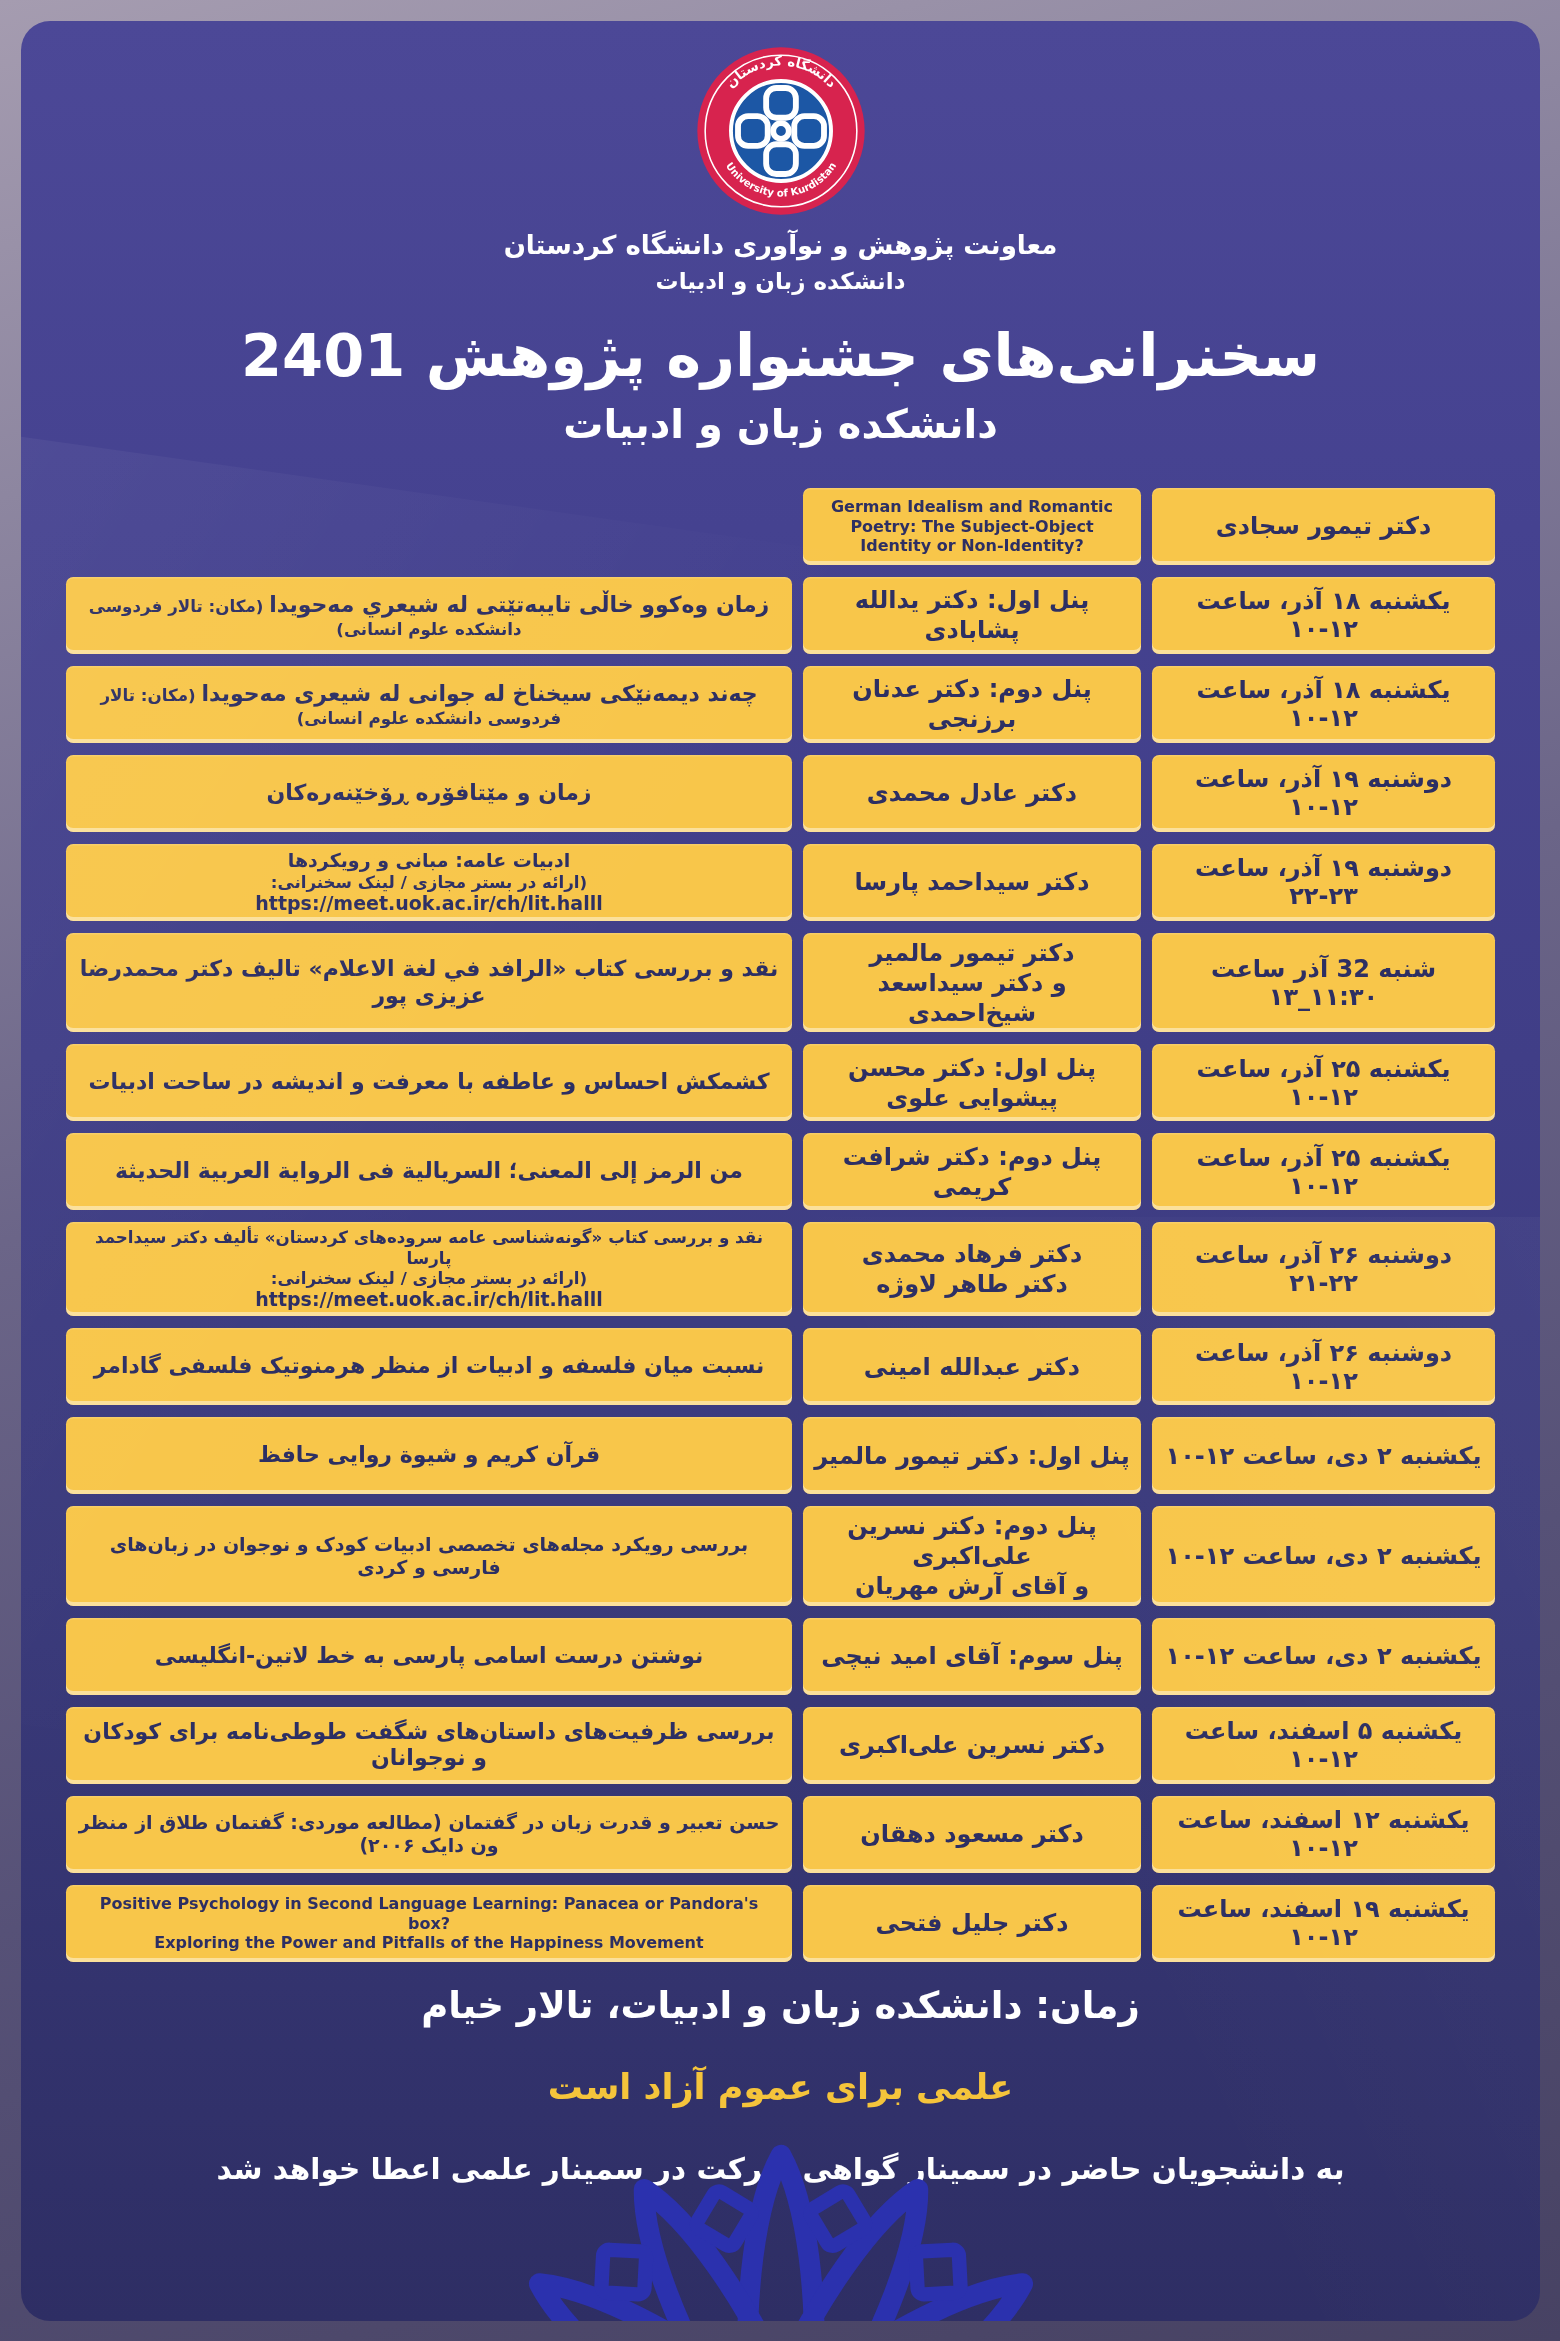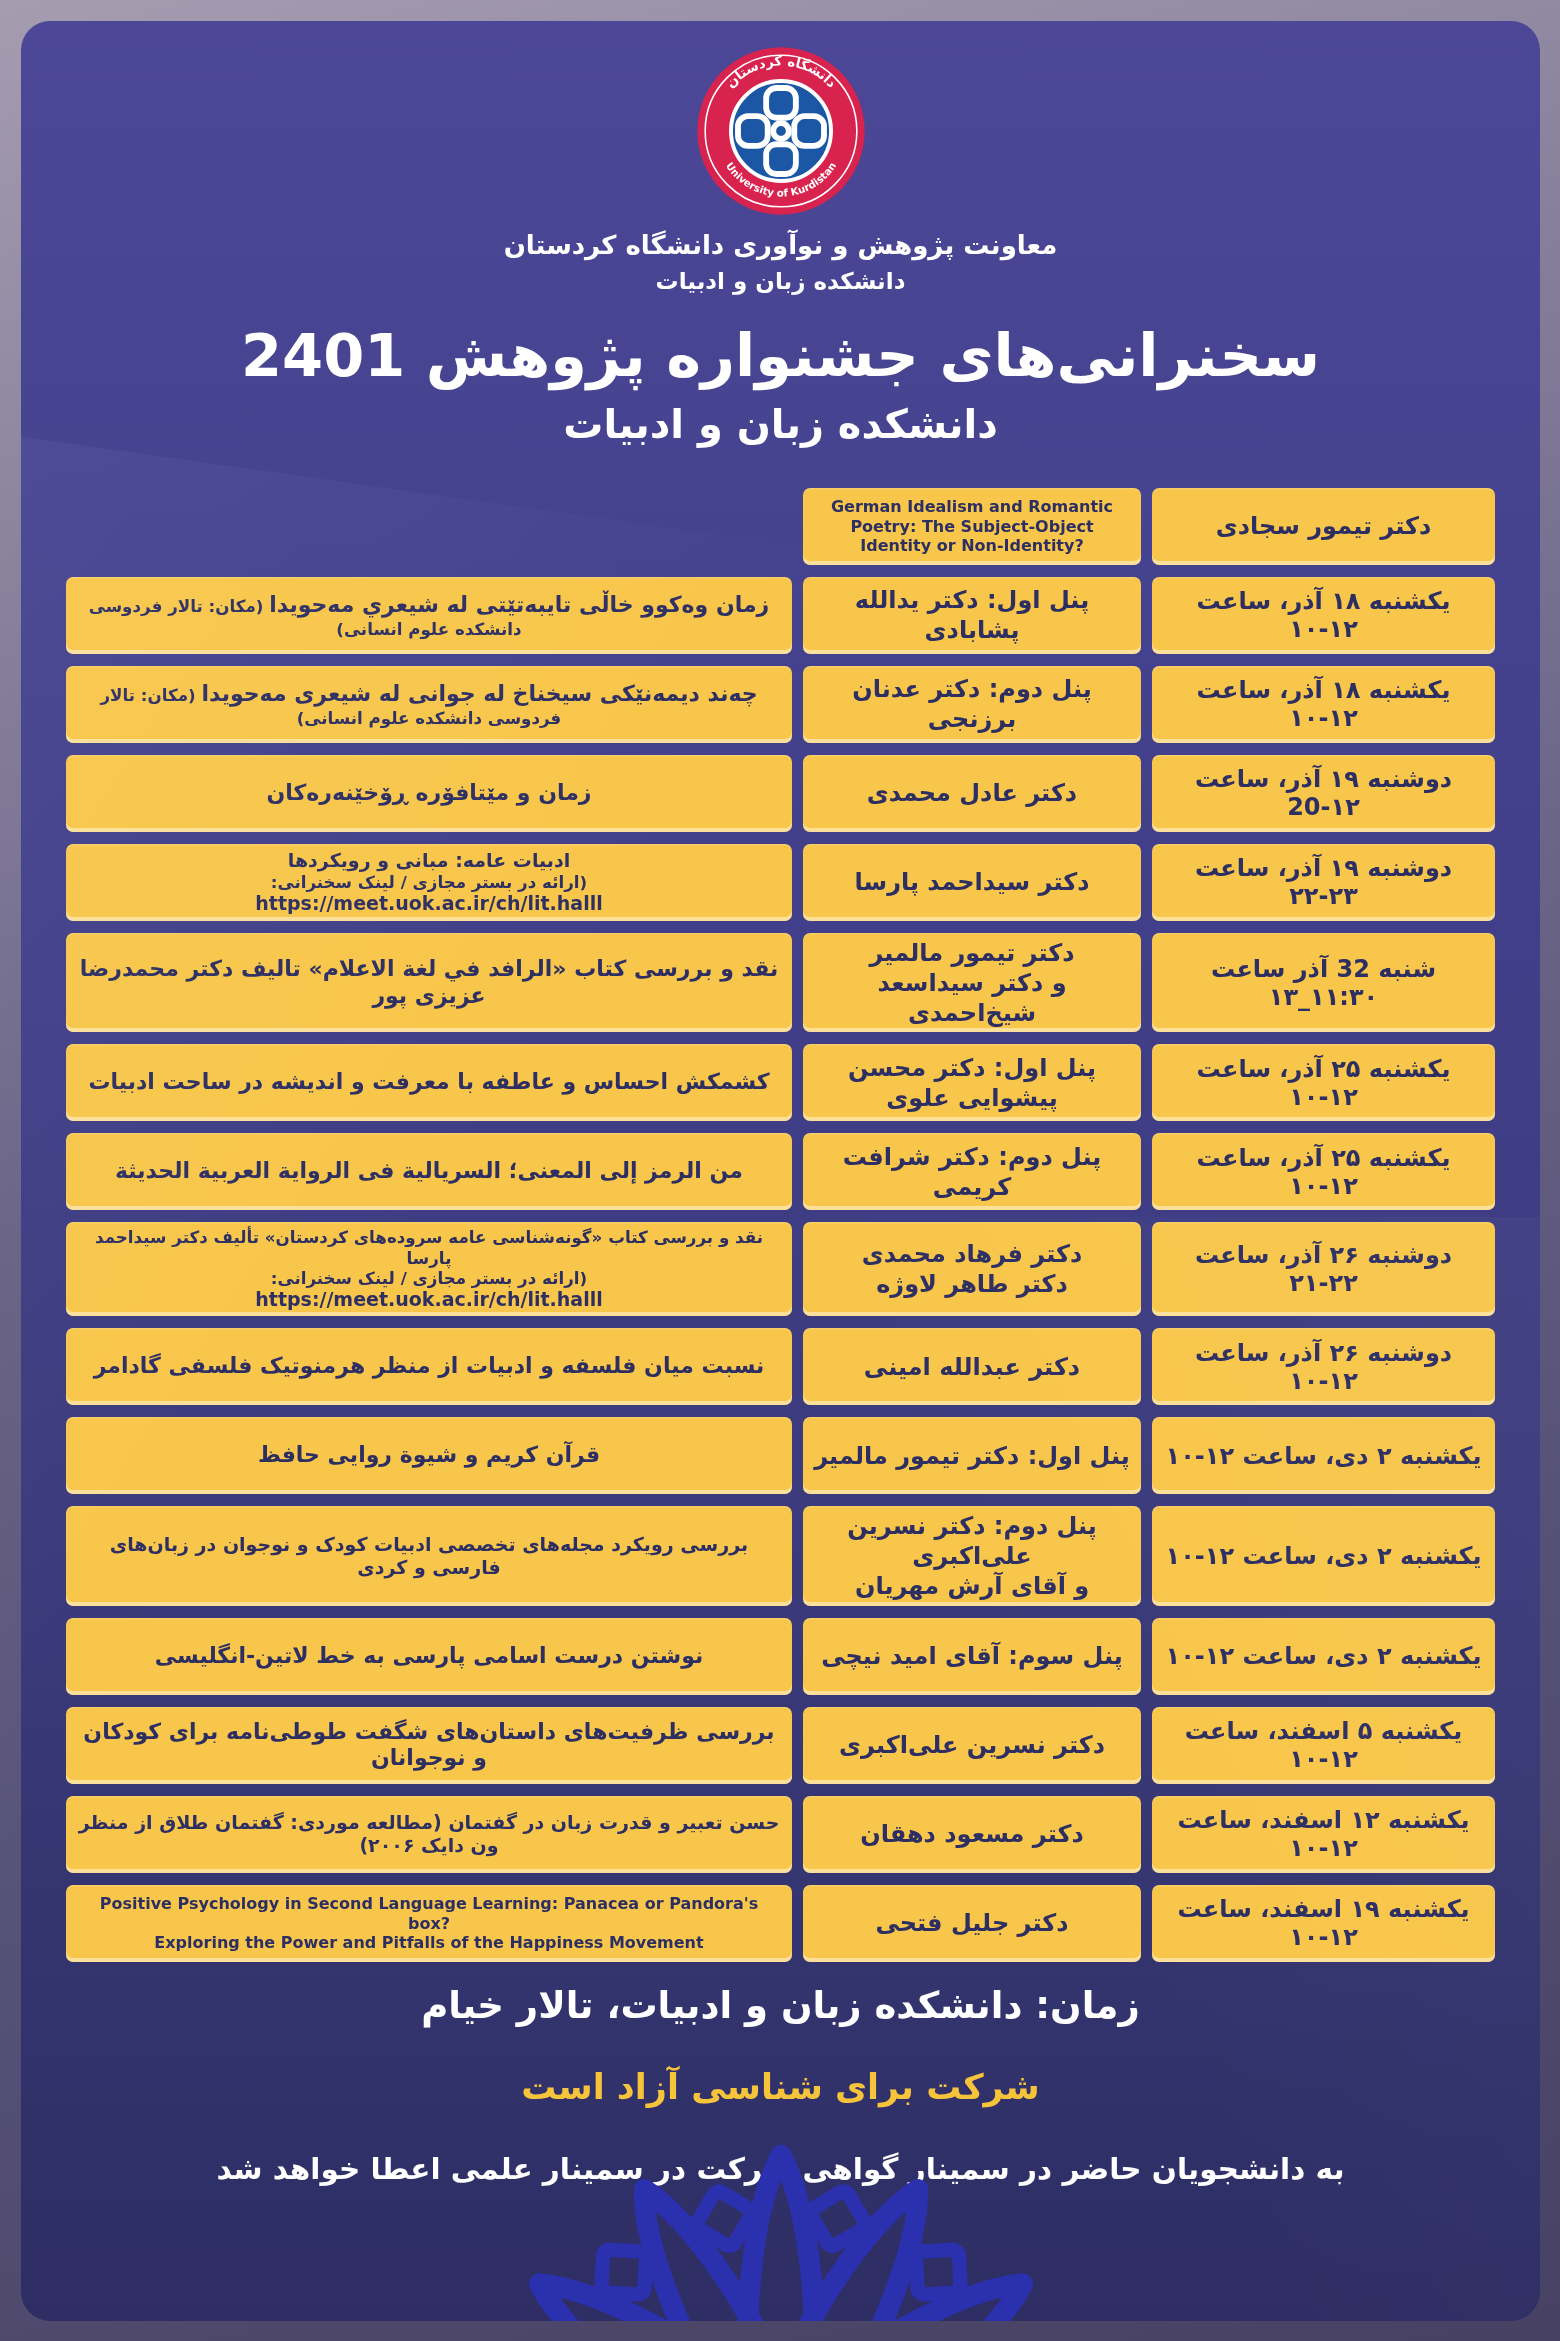--- a/index.html
+++ b/index.html
@@ -112,21 +112,21 @@
       <div class="cell c-date">یکشنبه ۱۸ آذر، ساعت ۱۲-۱۰</div>
       <div class="cell c-speaker">
           <div class="sline">پنل دوم: دکتر عدنان برزنجی</div>
         </div>
       <div class="cell c-topic">
           <div class="tline"><span class="seg-fa">چه‌ند دیمه‌نێکی سیخناخ له جوانی له شیعری مه‌حویدا</span><span class="seg-fa-small"> (مکان: تالار فردوسی دانشکده علوم انسانی)</span></div>
         </div>
     </div>
 
     <div class="row">
-      <div class="cell c-date">دوشنبه ۱۹ آذر، ساعت ۱۲-20</div>
+      <div class="cell c-date">دوشنبه ۱۹ آذر، ساعت ۱۲-۱۰</div>
       <div class="cell c-speaker">
           <div class="sline">دکتر عادل محمدی</div>
         </div>
       <div class="cell c-topic">
           <div class="tline"><span class="seg-fa">زمان و مێتافۆره ڕۆخێنه‌ره‌کان</span></div>
         </div>
     </div>
 
     <div class="row">
       <div class="cell c-date">دوشنبه ۱۹ آذر، ساعت ۲۳-۲۲</div>
@@ -252,21 +252,21 @@
         </div>
       <div class="cell c-topic">
           <div class="tline" dir="ltr"><span class="seg-en">Positive Psychology in Second Language Learning: Panacea or Pandora's box?</span></div>
           <div class="tline" dir="ltr"><span class="seg-en">Exploring the Power and Pitfalls of the Happiness Movement</span></div>
         </div>
     </div>
   </div>
 
   <div class="footer">
     <div class="f-location">زمان: دانشکده زبان و ادبیات، تالار خیام</div>
-    <div class="f-open">شرکت برای شناسی آزاد است</div>
+    <div class="f-open">علمی برای عموم آزاد است</div>
     <div class="f-cert">به دانشجویان حاضر در سمینار گواهی شرکت در سمینار علمی اعطا خواهد شد</div>
   </div>
 
   <svg class="lotus" width="654" height="188" viewBox="0 0 820 236">
     <defs>
       <path id="petal" d="M 370 330 C 362 190 378 72 410 14 C 442 72 458 190 450 330"></path>
     </defs>
     <g stroke="#2b31ae" fill="none" stroke-linejoin="round" stroke-linecap="round">
       <g stroke-width="26">
         <use href="#petal"></use>

